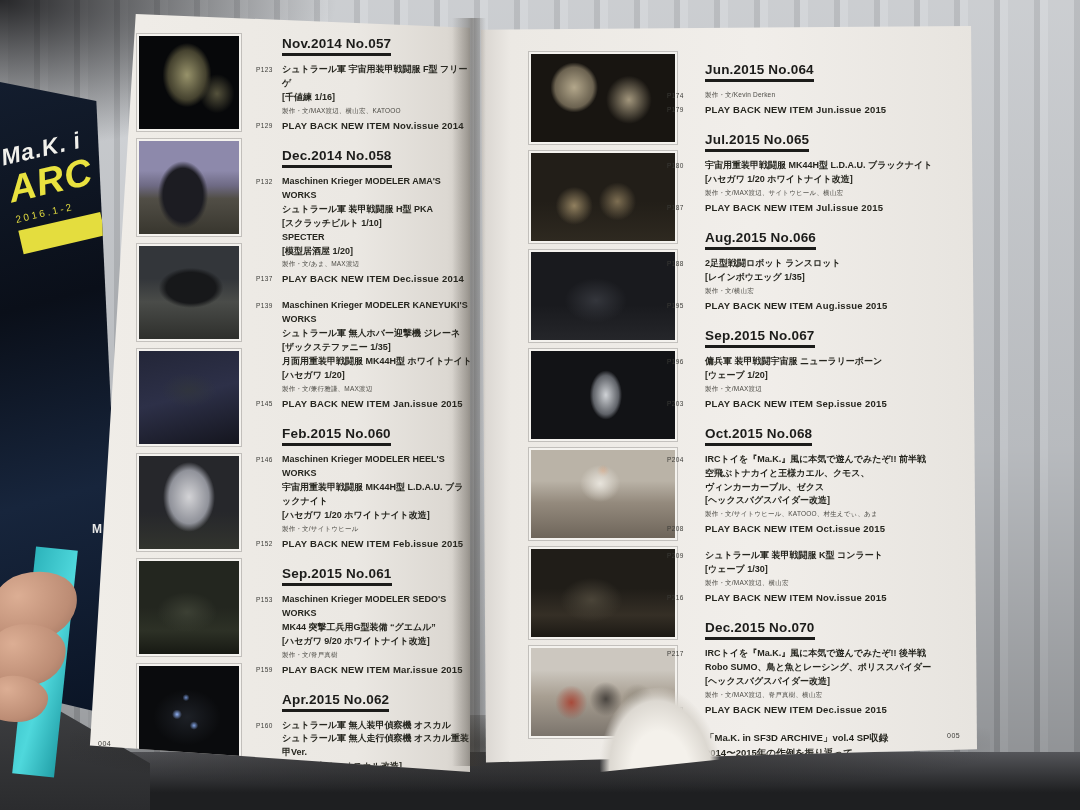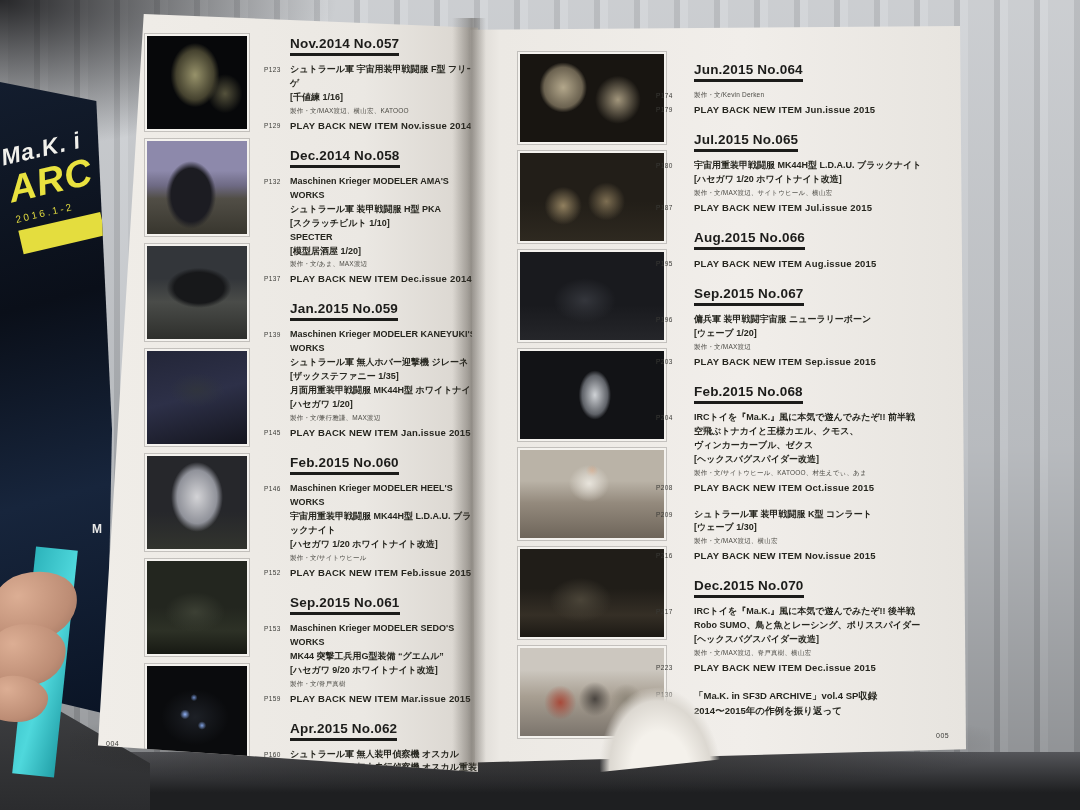--- a/index.html
+++ b/index.html
@@ -36,24 +36,24 @@
   .teal{position:absolute;left:24px;top:548px;width:42px;height:228px;transform:rotate(6deg);
     background:linear-gradient(100deg,#2cb3bb,#4fd8dc 55%,#22a0a8);}
   .hand{position:absolute;left:-10px;top:572px;width:105px;height:145px;}
   .finger{position:absolute;background:radial-gradient(ellipse at 35% 30%,#dcae94,#bd8d75 65%,#99705d);
     border-radius:50% 60% 55% 45%/60% 50% 60% 45%;}
   .f1{left:0;top:0;width:88px;height:68px;transform:rotate(-14deg);}
   .f2{left:-4px;top:52px;width:80px;height:62px;transform:rotate(-6deg);}
   .f3{left:-6px;top:104px;width:64px;height:46px;transform:rotate(4deg);}
 
   
-  .page-left{position:absolute;left:96px;top:14px;width:382px;height:758px;
+  .page-left{position:absolute;left:88px;top:14px;width:382px;height:758px;
     background:linear-gradient(90deg,#f0ede8 0%,#ebe8e3 70%,#dcd8d2 94%,#c9c5bf 100%);
     clip-path:polygon(12.5% 0%,100% 1.8%,100% 100%,0.5% 96.5%);}
-  .page-right{position:absolute;left:470px;top:26px;width:496px;height:738px;
+  .page-right{position:absolute;left:481px;top:26px;width:496px;height:738px;
     background:linear-gradient(90deg,#d8d4cf 0%,#ece9e4 6%,#f1eeea 55%,#e7e4df 100%);
     clip-path:polygon(0 .5%,98.8% 0,100% 98%,1% 99.8%);}
   .gutter{position:absolute;left:452px;top:18px;width:34px;height:748px;
     background:linear-gradient(90deg,rgba(60,55,48,0),rgba(60,55,48,.30) 45%,rgba(60,55,48,.42) 58%,rgba(60,55,48,0));}
   .curl{position:absolute;left:596px;top:688px;width:120px;height:78px;transform:rotate(-6deg);
     background:radial-gradient(ellipse at 50% 110%,#f4f1eb 35%,#dcd8d1 60%,rgba(220,216,209,0) 72%);}
 
   
   .lcol{position:absolute;left:49px;top:20px;width:106px;}
   .rcol{position:absolute;left:48px;top:26px;width:150px;}
@@ -167,21 +167,20 @@
             <div class="ecredit">製作・文/あま、MAX渡辺</div>
           </div>
         </div>
         <div class="erow">
           <span class="pref">P137</span>
           <div class="eplay">PLAY BACK NEW ITEM Dec.issue 2014</div>
         </div>
       </section>
 
       <section class="entry">
-        <div class="ehead-row"><span class="ehead">Jan.2015 No.059</span></div>
         <div class="erow">
           <span class="pref">P139</span>
           <div class="ebody">
             <div class="etitle">Maschinen Krieger MODELER KANEYUKI'S WORKS
 シュトラール軍 無人ホバー迎撃機 ジレーネ
 [ザックステファニー 1/35]
 月面用重装甲戦闘服 MK44H型 ホワイトナイト
 [ハセガワ 1/20]</div>
             <div class="ecredit">製作・文/兼行雅謙、MAX渡辺</div>
           </div>
@@ -283,20 +282,28 @@
         </div>
         <div class="erow">
           <span class="pref">P187</span>
           <div class="eplay">PLAY BACK NEW ITEM Jul.issue 2015</div>
         </div>
       </section>
 
       <section class="entry">
         <div class="ehead-row"><span class="ehead">Aug.2015 No.066</span></div>
         <div class="erow">
+          <span class="pref">P188</span>
+          <div class="ebody">
+            <div class="etitle">2足型戦闘ロボット ランスロット
+[レインボウエッグ 1/35]</div>
+            <div class="ecredit">製作・文/横山宏</div>
+          </div>
+        </div>
+        <div class="erow">
           <span class="pref">P195</span>
           <div class="eplay">PLAY BACK NEW ITEM Aug.issue 2015</div>
         </div>
       </section>
 
       <section class="entry">
         <div class="ehead-row"><span class="ehead">Sep.2015 No.067</span></div>
         <div class="erow">
           <span class="pref">P196</span>
           <div class="ebody">
@@ -305,21 +312,21 @@
             <div class="ecredit">製作・文/MAX渡辺</div>
           </div>
         </div>
         <div class="erow">
           <span class="pref">P203</span>
           <div class="eplay">PLAY BACK NEW ITEM Sep.issue 2015</div>
         </div>
       </section>
 
       <section class="entry">
-        <div class="ehead-row"><span class="ehead">Feb.2015 No.068</span></div>
+        <div class="ehead-row"><span class="ehead">Oct.2015 No.068</span></div>
         <div class="erow">
           <span class="pref">P204</span>
           <div class="ebody">
             <div class="etitle">IRCトイを『Ma.K.』風に本気で遊んでみたぞ!! 前半戦
 空飛ぶトナカイと王様カエル、クモス、
 ヴィンカーカーブル、ゼクス
 [ヘックスバグスパイダー改造]</div>
             <div class="ecredit">製作・文/サイトウヒール、KATOOO、村生えでぃ、あま</div>
           </div>
         </div>

